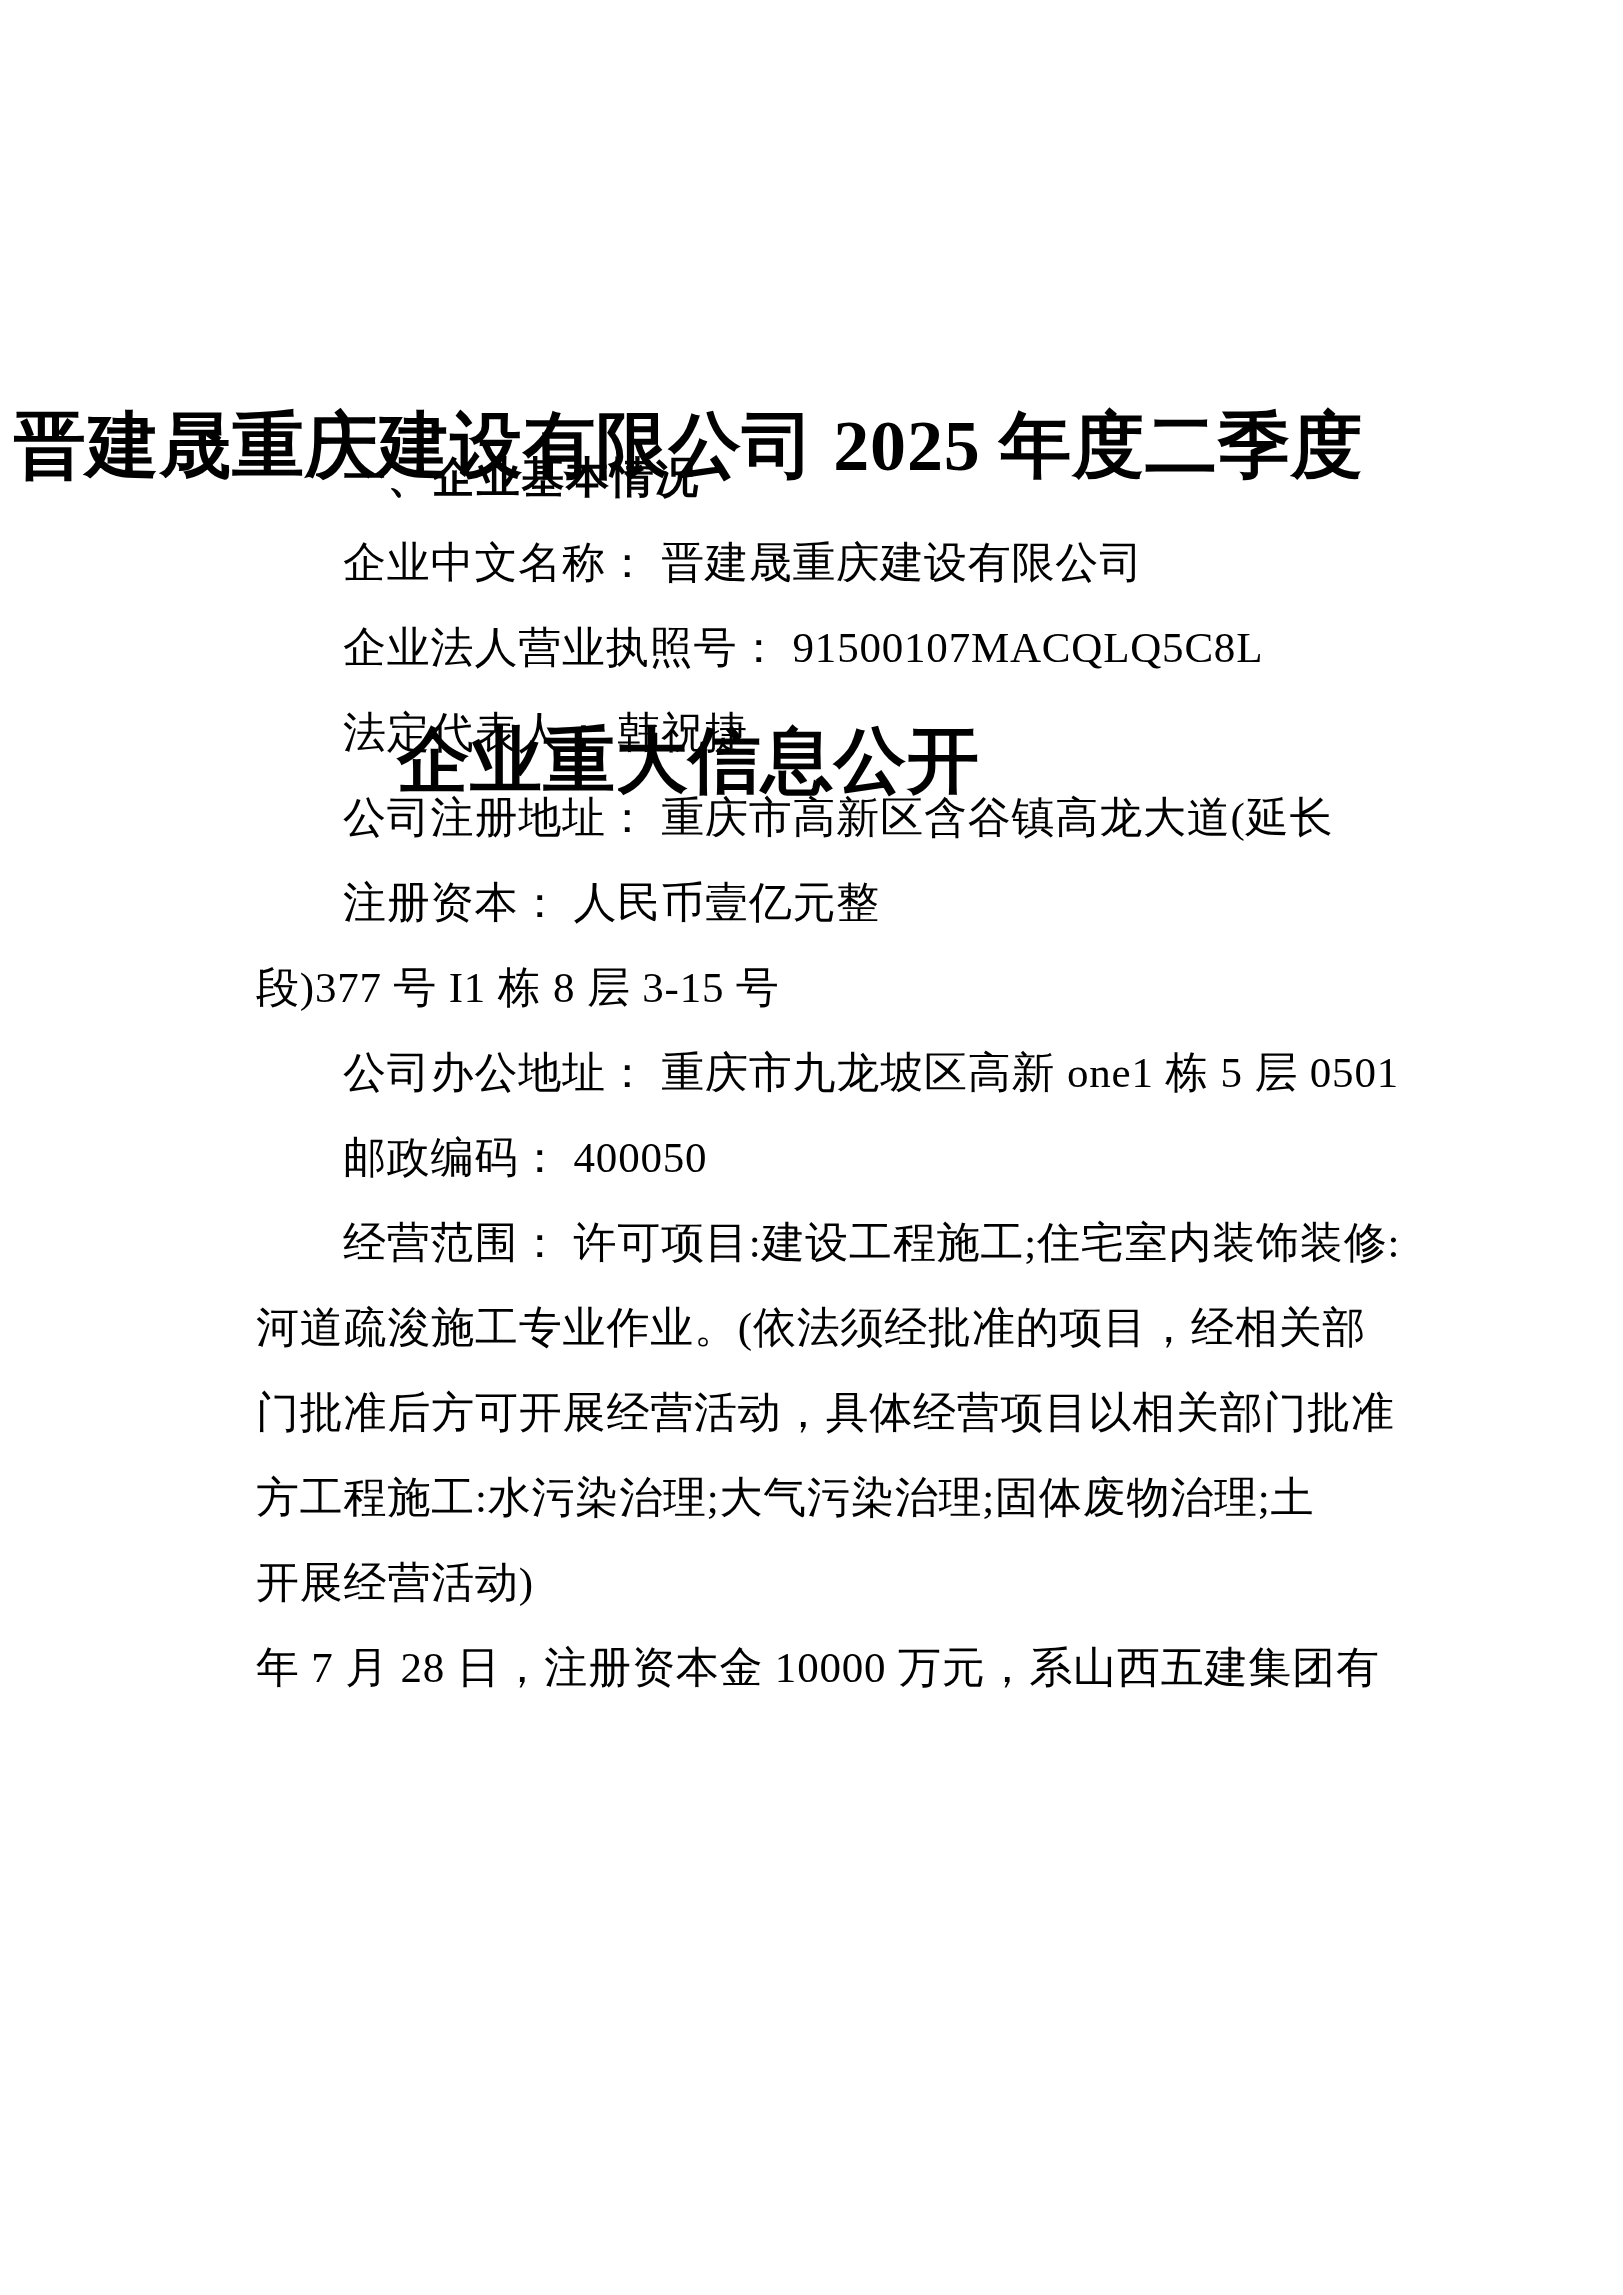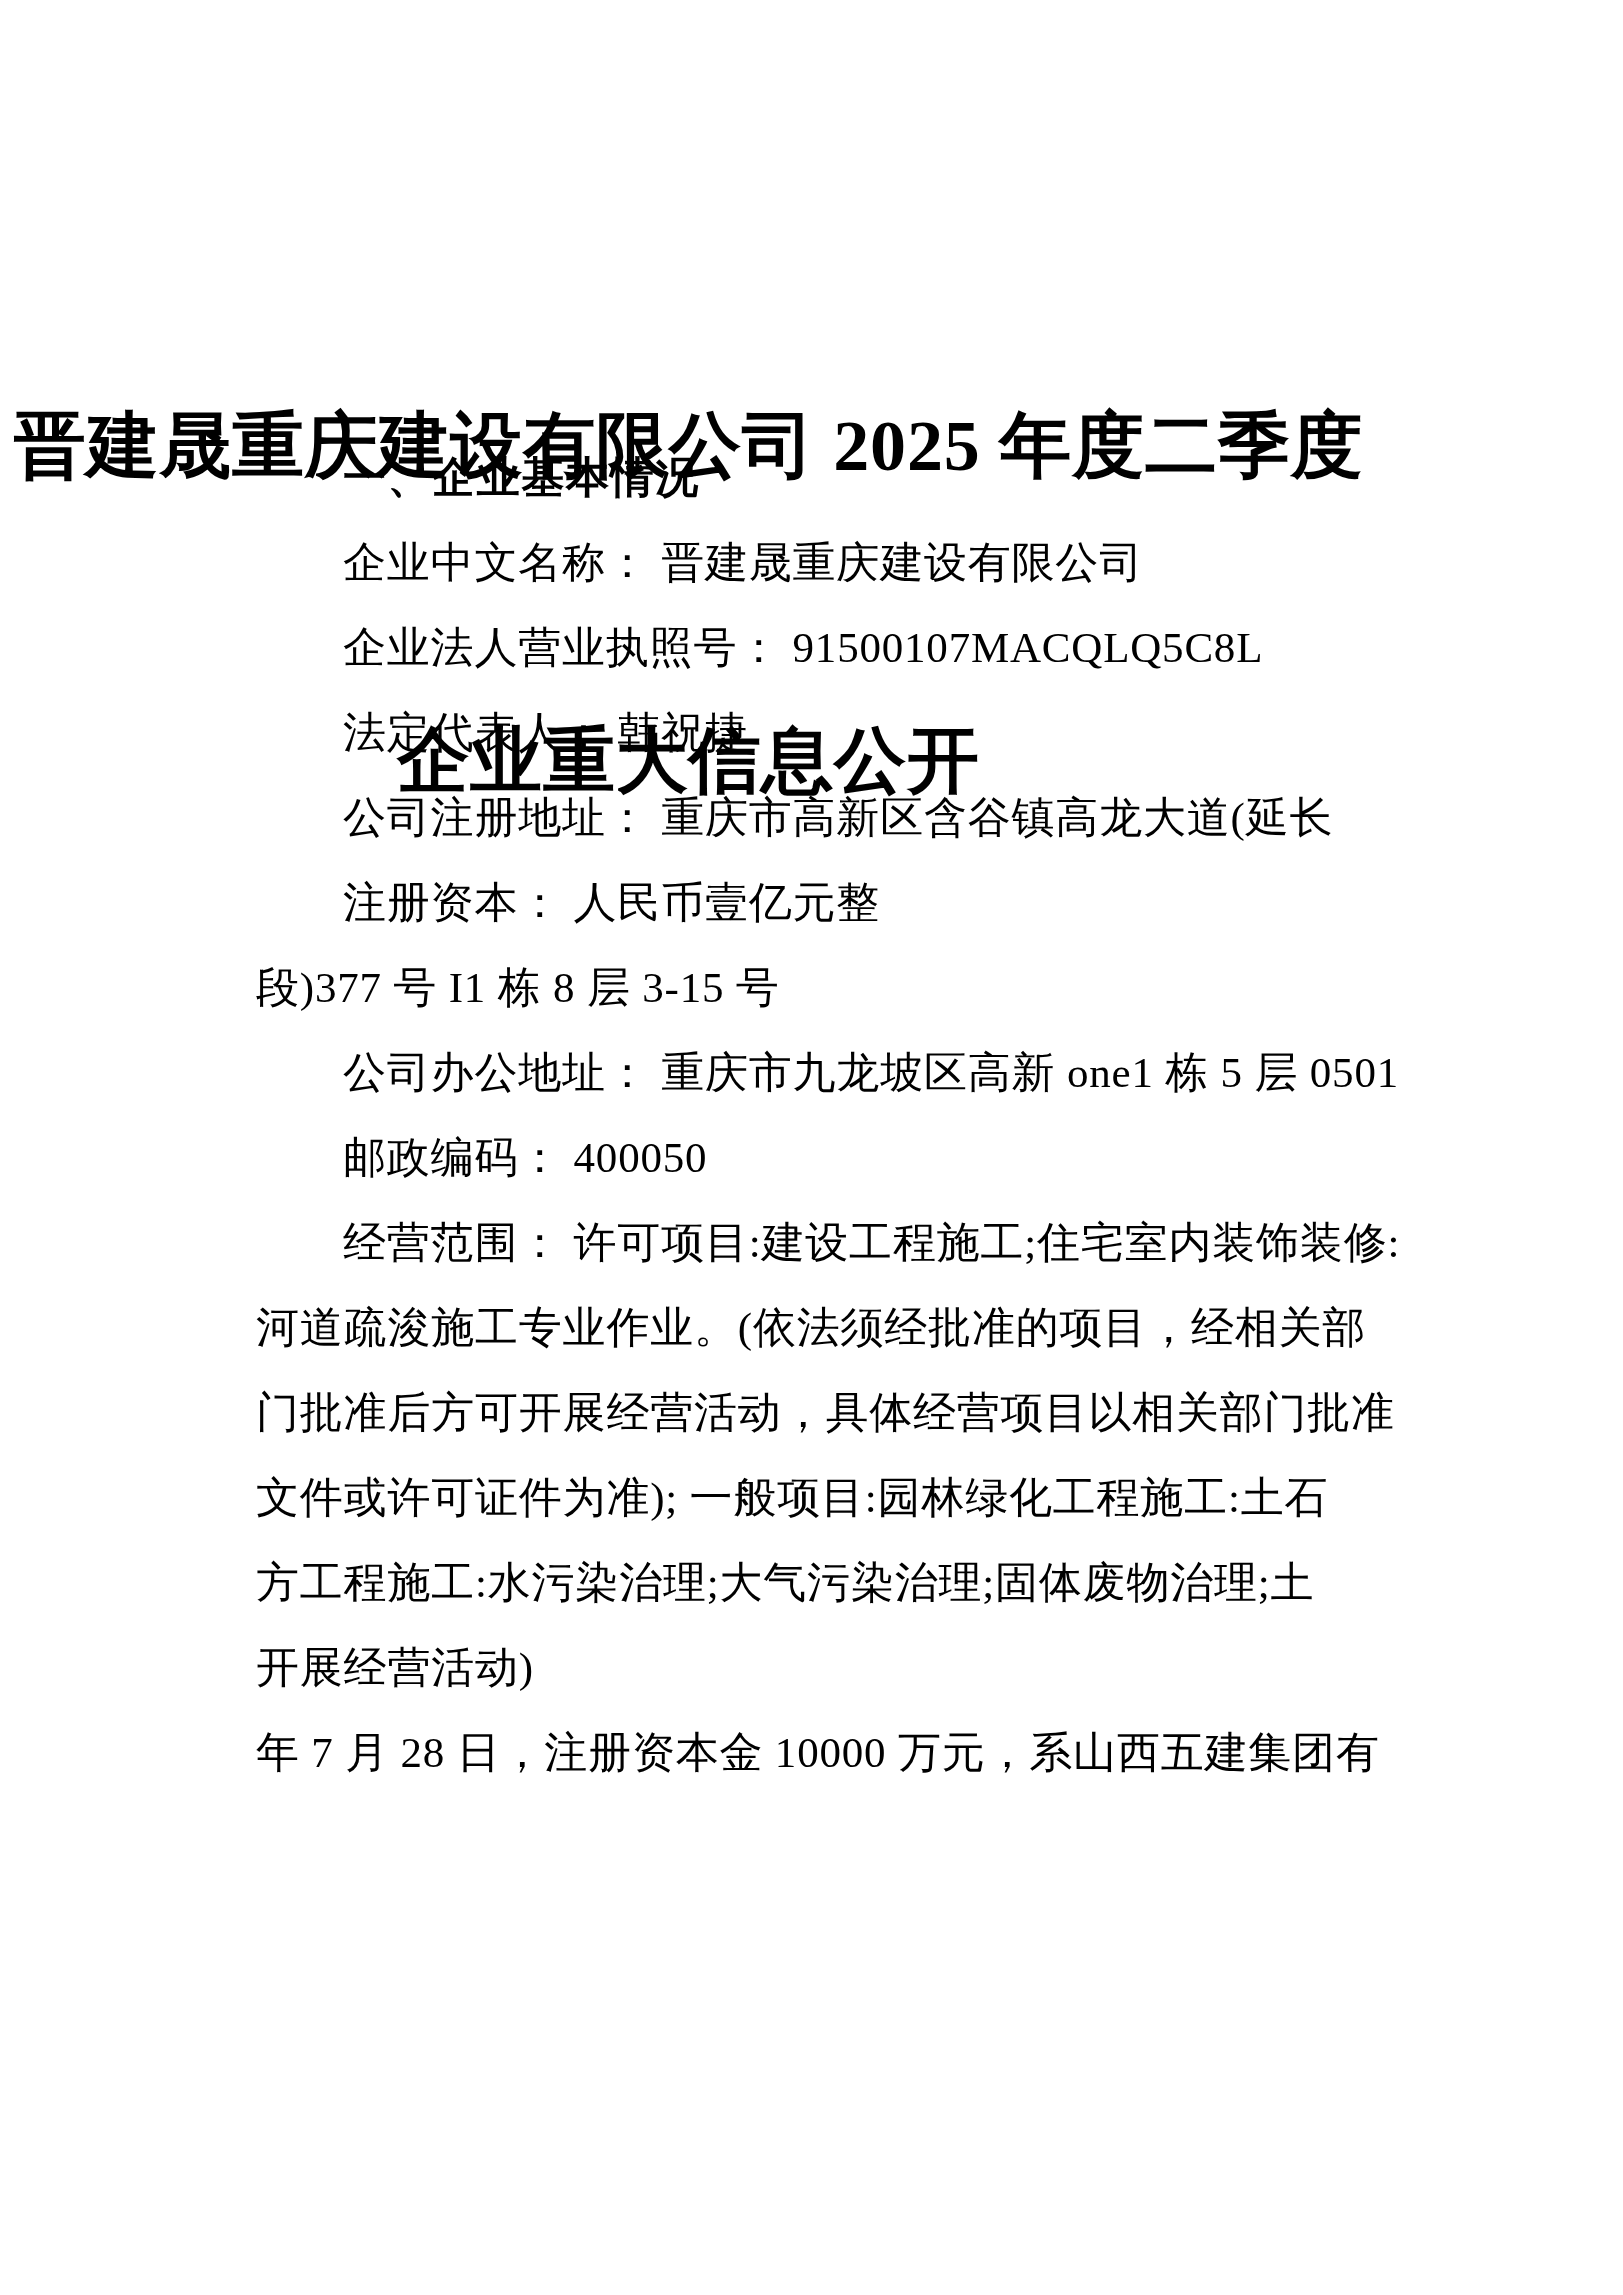--- a/index.html
+++ b/index.html
@@ -68,20 +68,19 @@
     <div class="line indent">企业法人营业执照号： 91500107MACQLQ5C8L</div>
     <div class="line indent">法定代表人： 韩祝捷</div>
     <div class="line indent">公司注册地址： 重庆市高新区含谷镇高龙大道(延长</div>
     <div class="line indent">注册资本： 人民币壹亿元整</div>
     <div class="line">段)377 号 I1 栋 8 层 3-15 号</div>
     <div class="line indent">公司办公地址： 重庆市九龙坡区高新 one1 栋 5 层 0501</div>
     <div class="line indent">邮政编码： 400050</div>
     <div class="line indent">经营范围： 许可项目:建设工程施工;住宅室内装饰装修:</div>
     <div class="line">河道疏浚施工专业作业。(依法须经批准的项目，经相关部</div>
     <div class="line">门批准后方可开展经营活动，具体经营项目以相关部门批准</div>
-    <div class="line">文件或许可证件为准); 一般项目:园林绿化工程施工:土石</div>
     <div class="line">方工程施工:水污染治理;大气污染治理;固体废物治理;土</div>
     <div class="line">开展经营活动)</div>
     <div class="line">年 7 月 28 日，注册资本金 10000 万元，系山西五建集团有</div>
   </div>
 
 </div>
 
 
 </body></html>

